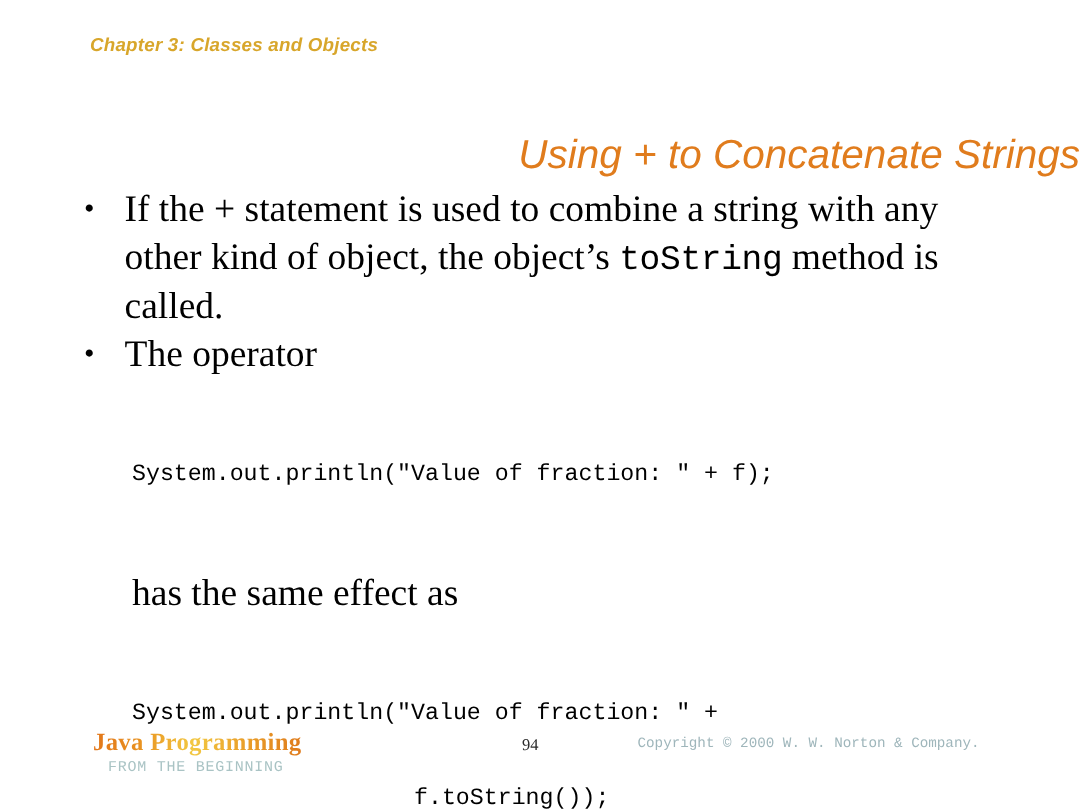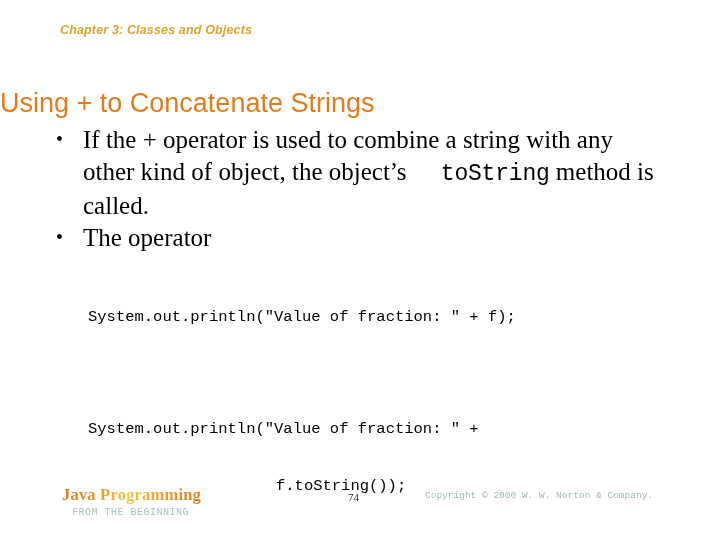--- a/index.html
+++ b/index.html
@@ -31,26 +31,27 @@
     color: #d8a62b;
     white-space: nowrap;
   }
 
   
   .slide-title {
     position: absolute;
     left: 0;
     right: 0;
     top: 70px;
-    text-align: left;
+    text-align: right;
     font-family: "Liberation Sans", sans-serif;
     font-size: 27px;
     font-weight: normal;
     color: #e07c1d;
     white-space: nowrap;
+    font-style: italic;
   }
 
   
   .body {
     position: absolute;
     left: 56px;
     top: 124px;
     width: 612px;
   }
 
@@ -70,21 +71,20 @@
     color: #000000;
   }
   .bullet-text {
     flex: 1 1 auto;
     text-indent: 0;
   }
   .bullet-text .mono {
     font-family: "Liberation Mono", monospace;
     font-size: 23px;
     letter-spacing: -0.2px;
-    margin-left: 28px;
   }
 
   
   .code-block {
     font-family: "Liberation Mono", monospace;
     font-size: 15.5px;
     line-height: 19px;
     color: #000000;
     white-space: pre;
     margin-left: 32px;
@@ -165,46 +165,47 @@
 <div class="slide">
 
   <div class="chapter-header">Chapter 3: Classes and Objects</div>
 
   <h1 class="slide-title">Using + to Concatenate Strings</h1>
 
   <div class="body">
 
     <div class="bullet-row">
       <span class="bullet-mark">•</span>
-      <span class="bullet-text"><span>If the + operator is used to combine a string with any other kind of object, the object’s </span><span class="mono">toString</span><span> method is called.</span></span>
+      <span class="bullet-text"><span>If the + statement is used to combine a string with any other kind of object, the object’s </span><span class="mono">toString</span><span> method is called.</span></span>
     </div>
 
     <div class="bullet-row">
       <span class="bullet-mark">•</span>
       <span class="bullet-text">The operator</span>
     </div>
 
     <div class="code-block statement-1">
       <div class="code-line">System.out.println("Value of fraction: " + f);</div>
     </div>
 
+    <div class="effect-line">has the same effect as</div>
 
     <div class="code-block statement-2">
       <div class="code-line">System.out.println("Value of fraction: " +</div>
       <div class="code-line indented">f.toString());</div>
     </div>
 
   </div>
 
   <div class="footer">
     <div class="brand">
       <div class="brand-title">Java Programming</div>
       <div class="brand-sub">FROM THE BEGINNING</div>
     </div>
 
-    <div class="page-number">74</div>
+    <div class="page-number">94</div>
 
     <div class="copyright">
       <div>Copyright © 2000 W. W. Norton &amp; Company.</div>
     </div>
   </div>
 
 </div>
 
 </body></html>

